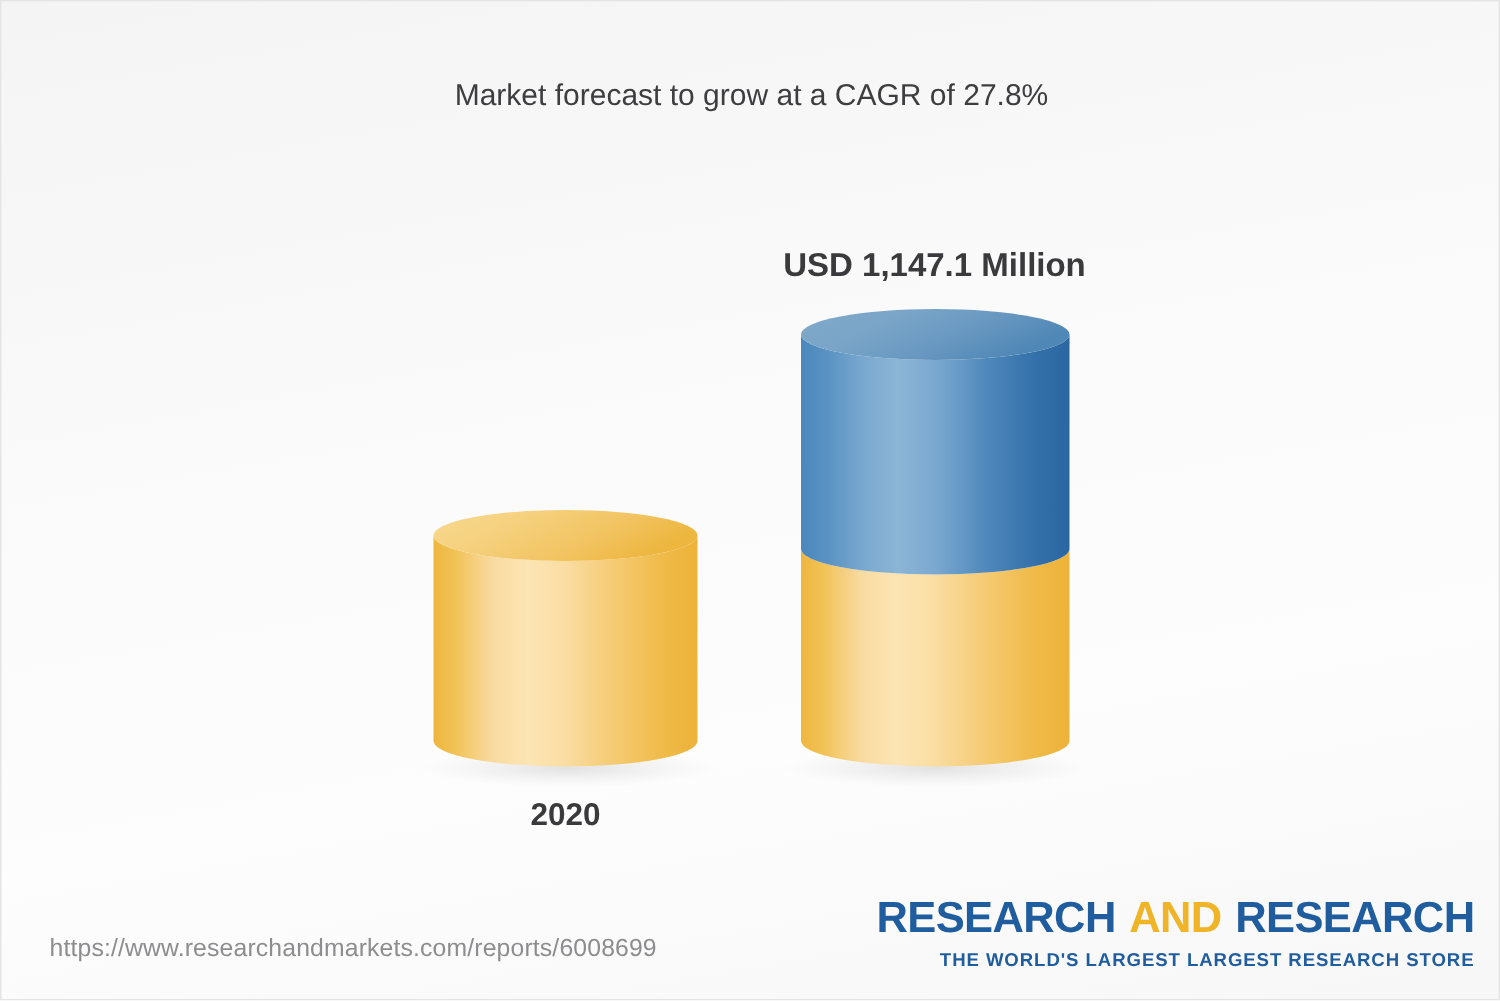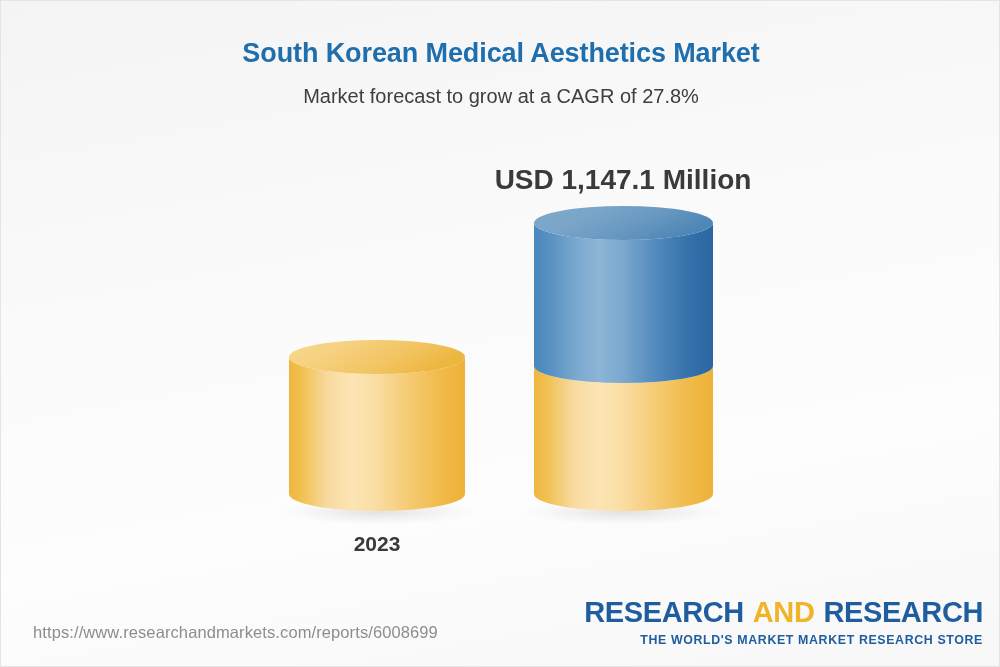--- a/index.html
+++ b/index.html
@@ -55,21 +55,21 @@
   }
   .plot svg {
     position: absolute;
     left: 0;
     top: 0;
   }
 
   
   .value-label {
     position: absolute;
-    font-size: 28px;
+    font-size: 22px;
     font-weight: bold;
     color: #3a3a3c;
     white-space: nowrap;
     text-align: center;
   }
   .value-label-2023 {
     left: 188px;
     top: 303px;
     width: 376px;
   }
@@ -137,21 +137,20 @@
     letter-spacing: 0.62px;
     white-space: nowrap;
   }
 </style>
 </head>
 <body>
 
 <div id="infographic">
 
   <div class="header">
-    <h1 class="chart-title">South Korean Medical Aesthetics Market</h1>
     <p class="chart-subtitle">Market forecast to grow at a CAGR of 27.8%</p>
   </div>
 
   <div class="plot">
     <svg width="1000" height="667" viewBox="0 0 1000 667">
       <defs>
 
         <linearGradient id="gradYellowBody" x1="0" y1="0" x2="1" y2="0">
           <stop offset="0%" stop-color="#eeb63f"></stop>
           <stop offset="8%" stop-color="#f1c254"></stop>
@@ -231,22 +230,22 @@
                  A 89.5 17 0 0 1 533 222
                  Z" fill="url(#gradBlueBody)"></path>
 
         <ellipse cx="622.5" cy="222" rx="89.5" ry="17" fill="url(#gradBlueCap)"></ellipse>
       </g>
     </svg>
   </div>
 
   <div class="value-label value-label-2029">USD 1,147.1 Million</div>
 
-  <div class="cat-label cat-label-2023">2023</div>
+  <div class="cat-label cat-label-2023">2020</div>
 
   <div class="source-url">https://www.researchandmarkets.com/reports/6008699</div>
 
   <div class="logo-block">
     <div class="logo-main"><span class="logo-word">RESEARCH</span><span class="logo-and" style="margin-left: 9px; margin-top: 20px;">AND</span><span class="logo-word" style="margin-left: 9px;">RESEARCH</span></div>
-    <div class="logo-tagline">THE WORLD'S MARKET MARKET RESEARCH STORE</div>
+    <div class="logo-tagline">THE WORLD'S LARGEST LARGEST RESEARCH STORE</div>
   </div>
 
 </div>
 
 </body></html>

